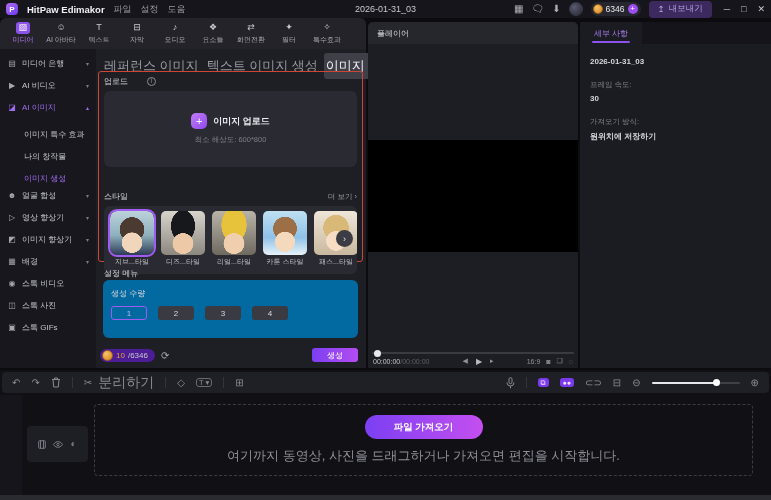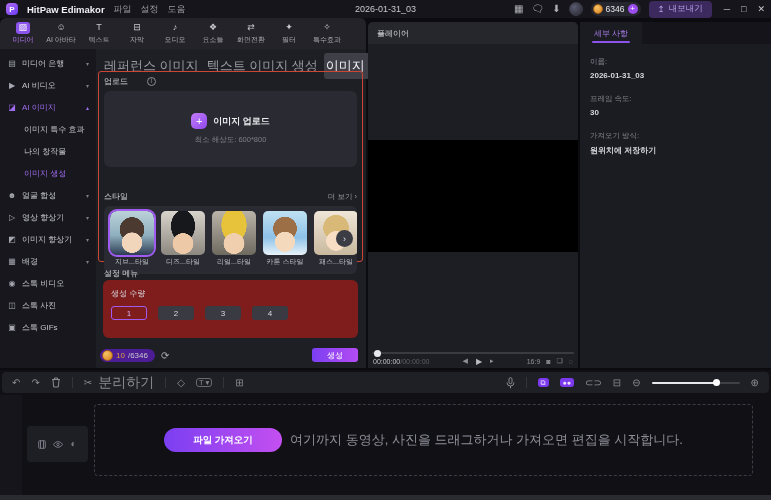--- a/index.html
+++ b/index.html
@@ -41,21 +41,21 @@
   .mtab .mlbl { font-size:7px; color:#a8a8b0; white-space:nowrap; }
   .mtab.sel .mico { background:#8b52ec; color:#fff; border-radius:3px; padding:0 3px; }
   .mtab.sel .mlbl { color:#b57df5; }
 
   
   .sidebar { position:absolute; top:49px; left:0; width:96px; height:319px; background:#17171d; padding-top:3px; }
   .s-item { display:flex; align-items:center; height:22px; padding:0 7px; gap:5px; font-size:8px; color:#c4c4cc; }
   .s-item .sg { font-size:8px; width:10px; text-align:center; color:#a8a8b2; }
   .s-item .caret { margin-left:auto; font-size:6px; color:#7a7a84; }
   .s-item.active, .s-item.active .sg, .s-item.active .caret { color:#a06cf0; }
-  .s-sub { display:flex; align-items:center; height:22px; padding-left:24px; font-size:8px; color:#c4c4cc; }
+  .s-sub { display:flex; align-items:flex-end; height:22px; padding-left:24px; font-size:8px; color:#c4c4cc; }
   .s-sub.sel { color:#a06cf0; }
 
   
   .content { position:absolute; top:49px; left:96px; width:270px; height:319px; background:#1e1e25; }
   .g-tabs { display:flex; gap:4px; padding:4px 6px 0 6px; }
   .g-tab { flex:1; text-align:center; font-size:13px; color:#9a9aa2; padding:4px 2px; border-radius:3px; white-space:nowrap; }
   .g-tab.sel { background:#3f3f48; color:#f0f0f4; }
   .hl-box { position:absolute; left:2px; right:3px; top:22px; height:191px;
     border:1.5px solid #cd4634; border-radius:3px; padding:4px 5px; }
   .up-head { display:flex; align-items:center; gap:19px; font-size:8px; color:#d4d4da; }
@@ -87,21 +87,21 @@
         linear-gradient(180deg,#b9b3a8,#6f6a60); }
   .t4 { background:radial-gradient(circle at 50% 70%,#f4d9bd 0 26%,transparent 27%),
         radial-gradient(circle at 50% 40%,#9c6f46 0 34%,transparent 35%),
         linear-gradient(180deg,#bfe0f2 0%,#8ec2e8 60%,#e8f2f8 100%); }
   .t5 { background:radial-gradient(circle at 50% 68%,#f6ddc4 0 26%,transparent 27%),
         radial-gradient(circle at 50% 38%,#d8b978 0 36%,transparent 37%),
         linear-gradient(180deg,#efe6d8,#c9b89e); }
   .thumb-nav { position:absolute; right:4px; top:24px; width:17px; height:17px; border-radius:50%;
     background:#3c3c45; color:#e0e0e6; font-size:9px; display:flex; align-items:center; justify-content:center; }
   .settings-lbl { position:absolute; left:8px; top:219px; font-size:8px; color:#d4d4da; }
-  .settings-box { position:absolute; left:7px; right:8px; top:231px; height:58px; background:#7f1d1d; border-radius:6px; padding:8px 8px; }
+  .settings-box { position:absolute; left:7px; right:8px; top:231px; height:58px; background:#0369a1; border-radius:6px; padding:8px 8px; }
   .qty-lbl { font-size:8px; color:#d4d4da; }
   .qty-row { display:flex; gap:11px; margin-top:7px; }
   .qty-btn { width:36px; height:14px; background:#3a3a43; border-radius:3px; color:#d8d8de;
     font-size:8px; display:flex; align-items:center; justify-content:center; }
   .qty-btn.sel { background:transparent; border:1px solid #a05cf0; color:#cfb2f5; }
   .gen-footer { position:absolute; left:4px; right:8px; bottom:5px; height:16px; display:flex; align-items:center; gap:6px; }
   .credit-pill { display:flex; align-items:center; gap:3px; background:#4c1d95; border-radius:8px; padding:1px 7px 1px 2px; }
   .coin2 { width:11px; height:11px; border-radius:50%;
     background:radial-gradient(circle at 35% 30%,#f5c468,#d8821c); border:1px solid #a8641a; }
   .cr-used { color:#e0a040; font-size:8px; }
@@ -145,21 +145,21 @@
   .tl-sep { width:1px; height:11px; background:#34343c; }
   .ttool { font-size:7.5px; border:1px solid #6a6a74; border-radius:3px; padding:0 2px; }
   .tl-right { margin-left:auto; display:flex; align-items:center; gap:11px; }
   .tl-pic { background:#7c3aed; color:#f0e4ff; border-radius:3px; padding:1px 3px; font-size:7px; }
   .zoom-slider { position:relative; width:88px; height:2px; background:#3f3f47; border-radius:1px; }
   .zoom-fill { position:absolute; left:0; top:0; height:2px; width:72%; background:#e8e8ec; border-radius:1px; }
   .zoom-dot { position:absolute; left:70%; top:-2.5px; width:7px; height:7px; border-radius:50%; background:#fff; }
   .track-head { position:absolute; left:27px; top:56px; width:61px; height:36px; background:#1e1e25; border-radius:4px;
     display:flex; align-items:center; justify-content:center; gap:7px; color:#7a7a84; }
   .dropzone { position:absolute; left:94px; right:18px; top:34px; height:72px;
-    border:1px dashed #3c3c46; border-radius:4px; display:flex; 
+    border:1px dashed #3c3c46; border-radius:4px; display:flex; flex-direction:column;
     align-items:center; justify-content:center; gap:8px; }
   .import-btn { width:118px; height:24px; border-radius:13px; background:linear-gradient(90deg,#7b3ff2,#c44ff0);
     color:#fff; font-size:9.5px; font-weight:bold; display:flex; align-items:center; justify-content:center; }
   .drop-hint { font-size:13px; color:#8f8f98; }
   .bottom-strip { position:absolute; left:0; right:0; bottom:0; height:5px; background:#2a2a31; }
   .tl-leftcol { position:absolute; left:0; top:25px; width:22px; bottom:5px; background:#15151b; }
 </style>
 </head>
 <body>
 
@@ -385,21 +385,20 @@
         <span>◌</span>
       </span>
     </div>
   </div>
 
   <div class="details">
     <div class="d-tabrow">
       <div class="d-tab">세부 사항</div>
     </div>
     <div class="d-body">
-      <div class="d-lbl">이름:</div>
       <div class="d-val">2026-01-31_03</div>
       <div class="d-lbl">프레임 속도:</div>
       <div class="d-val">30</div>
       <div class="d-lbl">가져오기 방식:</div>
       <div class="d-val">원위치에 저장하기</div>
     </div>
   </div>
 
   <div class="timeline">
     <div class="tl-toolbar">

